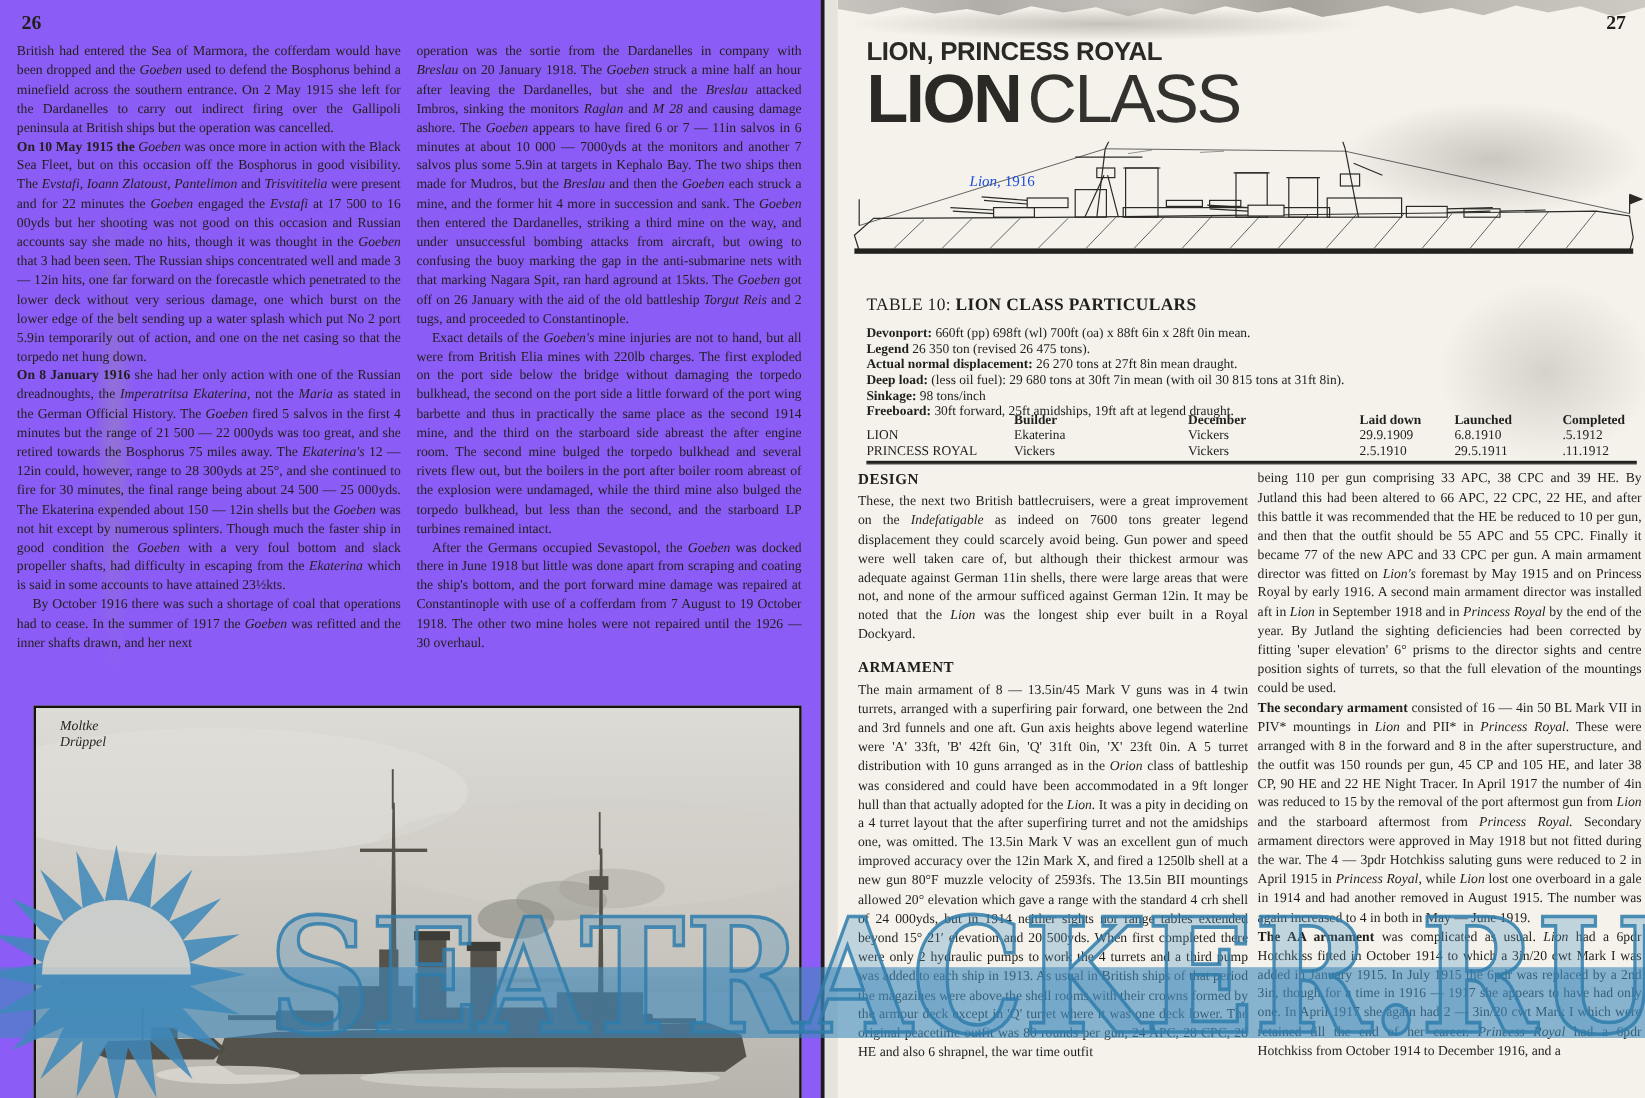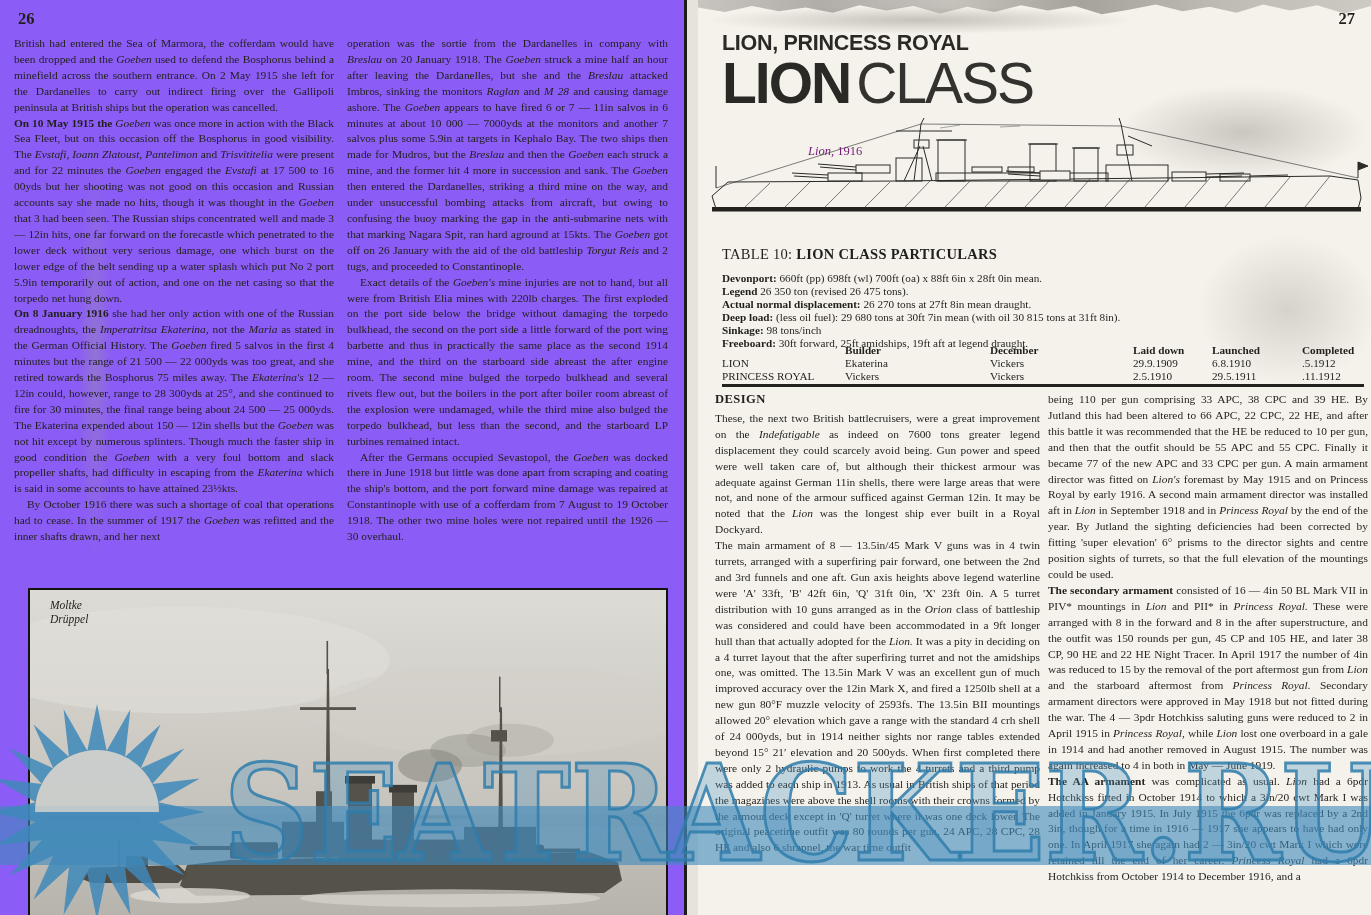--- a/index.html
+++ b/index.html
@@ -46,21 +46,21 @@
   .blot{position:absolute;border-radius:50%;pointer-events:none;}
   #class-title{position:absolute;left:24px;top:30px;line-height:1;font-family:"Liberation Sans",sans-serif;}
   #class-title .t1{font-size:57px;font-weight:700;letter-spacing:-2px;color:#2a2926;}
   #class-title .t2{font-size:57px;font-weight:400;letter-spacing:-2px;color:#33322f;margin-left:6px;}
   #class-subtitle{font-family:"Liberation Sans",sans-serif;font-size:21.5px;font-weight:700;
     letter-spacing:-.3px;color:#2a2926;margin-top:3px;}
 
   
   #drawing{position:absolute;left:2px;top:118px;width:669px;height:124px;}
   #drawing svg{display:block;width:100%;height:100%;}
-  #drawing-caption{position:absolute;left:108px;top:26px;font-size:12.5px;color:#701a75;}
+  #drawing-caption{position:absolute;left:108px;top:26px;font-size:12.5px;color:#1d4ed8;}
   #drawing-caption .it{font-style:italic;}
 
   
   #tbl-heading{position:absolute;left:24px;top:246px;font-size:14.5px;letter-spacing:.3px;}
   #tbl-heading .bd{font-weight:700;text-align:center;}
   #particulars{position:absolute;left:24px;top:272px;width:642px;
     font-size:11.2px;line-height:12.9px;text-align:left;}
   #particulars .para{padding-left:14px;text-indent:-14px;}
   #ships-table{position:absolute;left:24px;top:344px;width:642px;}
   #ships-table table{border-collapse:collapse;table-layout:fixed;width:100%;}
@@ -328,20 +328,21 @@
         </tbody>
       </table>
     </div>
   <div id="ships-rule"></div>
 
   <div class="col" id="rcol1">
     <h3 class="colhead">DESIGN</h3>
     <div>
         <p class="para"><span>These, the next two British battlecruisers, were a great improvement on the </span><span class="it">Indefatigable</span><span> as indeed on 7600 tons greater legend displacement they could scarcely avoid being. Gun power and speed were well taken care of, but although their thickest armour was adequate against German 11in shells, there were large areas that were not, and none of the armour sufficed against German 12in. It may be noted that the </span><span class="it">Lion</span><span> was the longest ship ever built in a Royal Dockyard.</span></p>
       </div>
+    <h3 class="colhead gap">ARMAMENT</h3>
     <div>
         <p class="para"><span>The main armament of 8 — 13.5in/45 Mark V guns was in 4 twin turrets, arranged with a superfiring pair forward, one between the 2nd and 3rd funnels and one aft. Gun axis heights above legend waterline were 'A' 33ft, 'B' 42ft 6in, 'Q' 31ft 0in, 'X' 23ft 0in. A 5 turret distribution with 10 guns arranged as in the </span><span class="it">Orion</span><span> class of battleship was considered and could have been accommodated in a 9ft longer hull than that actually adopted for the </span><span class="it">Lion.</span><span> It was a pity in deciding on a 4 turret layout that the after superfiring turret and not the amidships one, was omitted. The 13.5in Mark V was an excellent gun of much improved accuracy over the 12in Mark X, and fired a 1250lb shell at a new gun 80°F muzzle velocity of 2593fs. The 13.5in BII mountings allowed 20° elevation which gave a range with the standard 4 crh shell of 24 000yds, but in 1914 neither sights nor range tables extended beyond 15° 21′ elevation and 20 500yds. When first completed there were only 2 hydraulic pumps to work the 4 turrets and a third pump was added to each ship in 1913. As usual in British ships of that period the magazines were above the shell rooms with their crowns formed by the armour deck except in 'Q' turret where it was one deck lower. The original peacetime outfit was 80 rounds per gun, 24 APC, 28 CPC, 28 HE and also 6 shrapnel, the war time outfit</span></p>
       </div>
   </div>
   <div class="col" id="rcol2">
       <p class="para"><span>being 110 per gun comprising 33 APC, 38 CPC and 39 HE. By Jutland this had been altered to 66 APC, 22 CPC, 22 HE, and after this battle it was recommended that the HE be reduced to 10 per gun, and then that the outfit should be 55 APC and 55 CPC. Finally it became 77 of the new APC and 33 CPC per gun. A main armament director was fitted on </span><span class="it">Lion's</span><span> foremast by May 1915 and on Princess Royal by early 1916. A second main armament director was installed aft in </span><span class="it">Lion</span><span> in September 1918 and in </span><span class="it">Princess Royal</span><span> by the end of the year. By Jutland the sighting deficiencies had been corrected by fitting 'super elevation' 6° prisms to the director sights and centre position sights of turrets, so that the full elevation of the mountings could be used.</span></p>
       <p class="para"><span class="bd">The secondary armament</span><span> consisted of 16 — 4in 50 BL Mark VII in PIV* mountings in </span><span class="it">Lion</span><span> and PII* in </span><span class="it">Princess Royal.</span><span> These were arranged with 8 in the forward and 8 in the after superstructure, and the outfit was 150 rounds per gun, 45 CP and 105 HE, and later 38 CP, 90 HE and 22 HE Night Tracer. In April 1917 the number of 4in was reduced to 15 by the removal of the port aftermost gun from </span><span class="it">Lion</span><span> and the starboard aftermost from </span><span class="it">Princess Royal.</span><span> Secondary armament directors were approved in May 1918 but not fitted during the war. The 4 — 3pdr Hotchkiss saluting guns were reduced to 2 in April 1915 in </span><span class="it">Princess Royal,</span><span> while </span><span class="it">Lion</span><span> lost one overboard in a gale in 1914 and had another removed in August 1915. The number was again increased to 4 in both in May — June 1919.</span></p>
       <p class="para"><span class="bd">The AA armament</span><span> was complicated as usual. </span><span class="it">Lion</span><span> had a 6pdr Hotchkiss fitted in October 1914 to which a 3in/20 cwt Mark I was added in January 1915. In July 1915 the 6pdr was replaced by a 2nd 3in, though for a time in 1916 — 1917 she appears to have had only one. In April 1917 she again had 2 — 3in/20 cwt Mark I which were retained till the end of her career. </span><span class="it">Princess Royal</span><span> had a 6pdr Hotchkiss from October 1914 to December 1916, and a</span></p>
     </div>
 </div>

